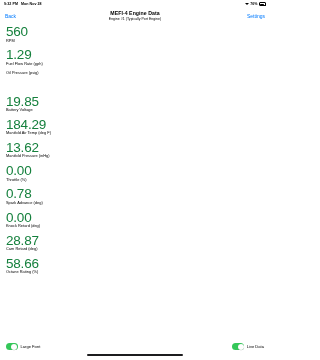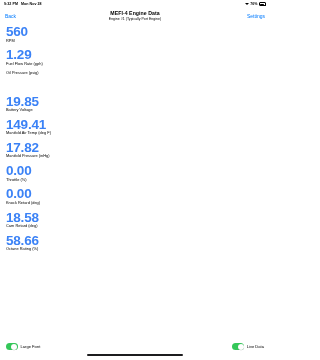--- a/index.html
+++ b/index.html
@@ -55,21 +55,21 @@
     display:flex; flex-direction:column; align-items:center; justify-content:center;
     pointer-events:none;
   }
   .nav-title { font-size:5.2px; font-weight:700; color:#000; letter-spacing:.05px; }
   .nav-sub { font-size:3.5px; font-weight:400; color:#000; margin-top:.6px; letter-spacing:.02px; }
 
   
   .list { padding:2px 0 0 6px; }
   .row { height:23.2px; display:flex; flex-direction:column; justify-content:flex-start; }
   .row .val {
-    font-size:13.5px; line-height:14px; color:#3b82f6; font-weight:700;
+    font-size:13.5px; line-height:14px; color:#15803d; font-weight:400;
     letter-spacing:-.2px;
   }
   .row .lbl {
     font-size:3.9px; line-height:4.4px; color:#000; font-weight:400;
     letter-spacing:.02px; margin-top:-.5px;
   }
 
   
   .bottombar {
     position:absolute; left:0; right:0; bottom:0;
@@ -134,37 +134,41 @@
       <div class="lbl">Fuel Flow Rate (gph)</div>
     </div>
     <div class="row">
       <div class="lbl">Oil Pressure (psig)</div>
     </div>
     <div class="row">
       <div class="val">19.85</div>
       <div class="lbl">Battery Voltage</div>
     </div>
     <div class="row">
-      <div class="val">149.41</div>
+      <div class="val">184.29</div>
       <div class="lbl">Manifold Air Temp (deg F)</div>
     </div>
     <div class="row">
-      <div class="val">17.82</div>
+      <div class="val">13.62</div>
       <div class="lbl">Manifold Pressure (inHg)</div>
     </div>
     <div class="row">
       <div class="val">0.00</div>
       <div class="lbl">Throttle (%)</div>
     </div>
     <div class="row">
+      <div class="val">0.78</div>
+      <div class="lbl">Spark Advance (deg)</div>
+    </div>
+    <div class="row">
       <div class="val">0.00</div>
       <div class="lbl">Knock Retard (deg)</div>
     </div>
     <div class="row">
-      <div class="val">18.58</div>
+      <div class="val">28.87</div>
       <div class="lbl">Cam Retard (deg)</div>
     </div>
     <div class="row">
       <div class="val">58.66</div>
       <div class="lbl">Octane Rating (%)</div>
     </div>
   </div>
 
   <div class="bottombar">
     <div class="toggle-group">

